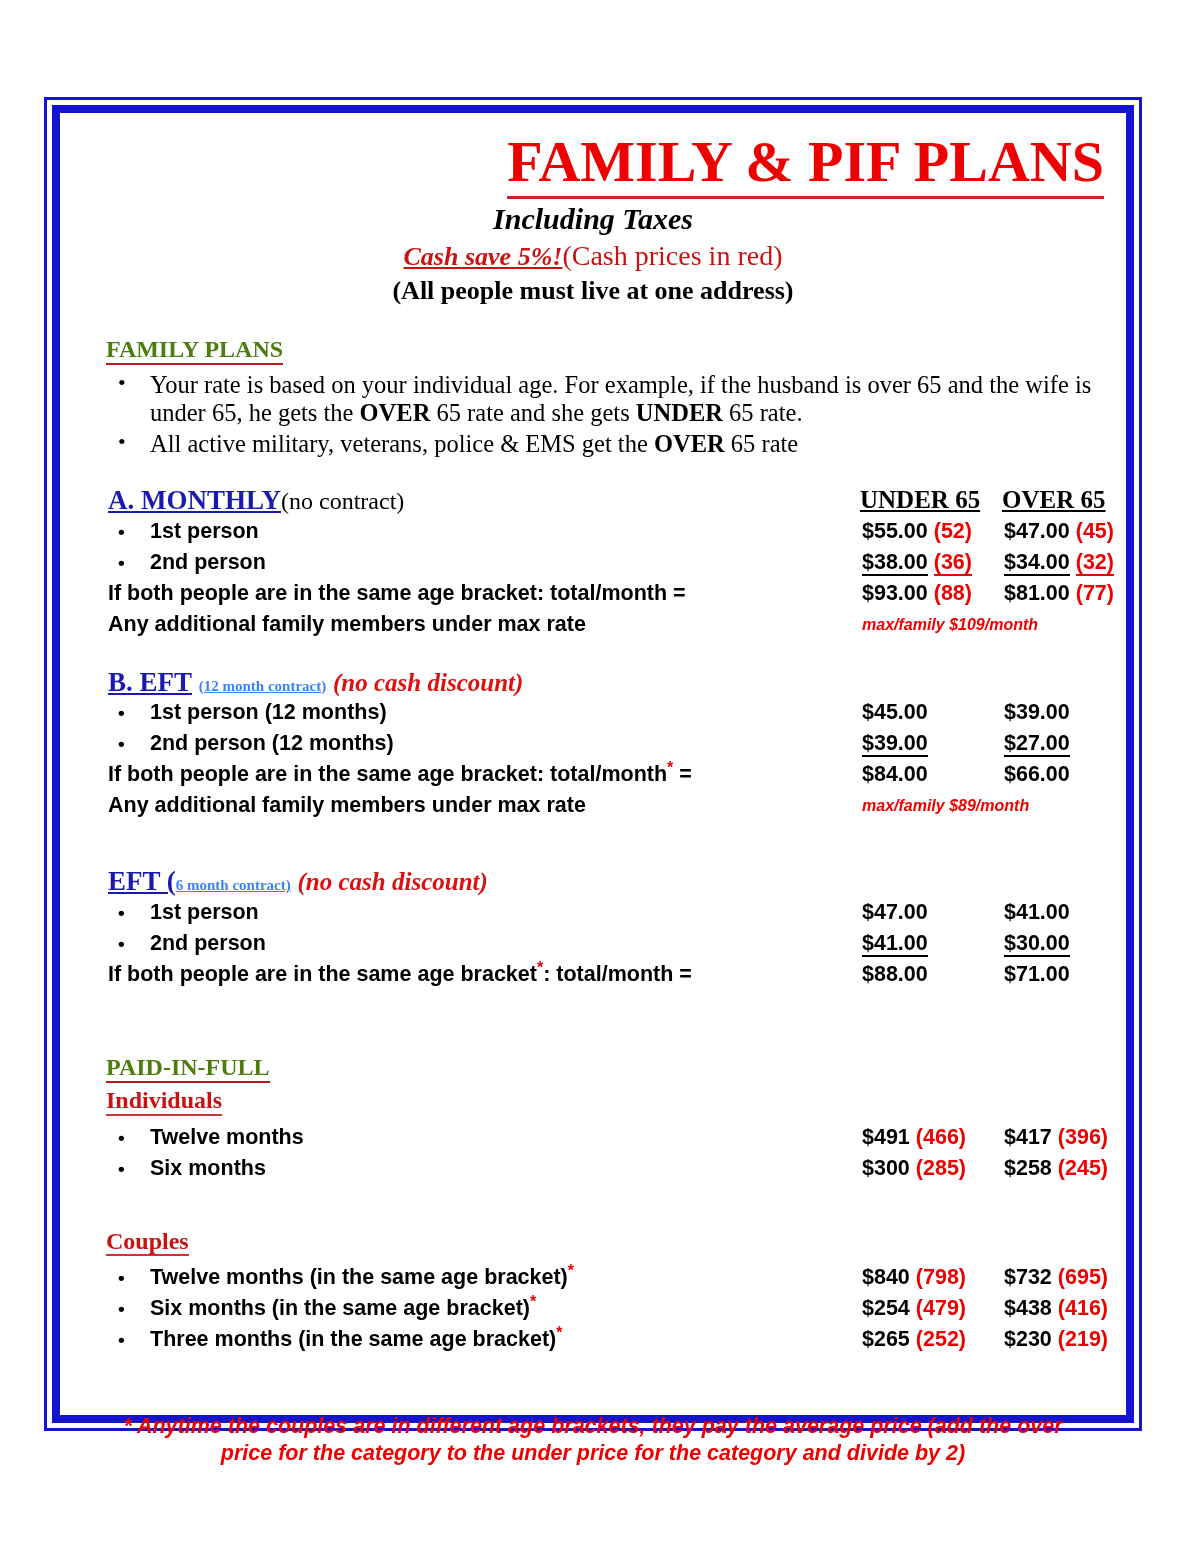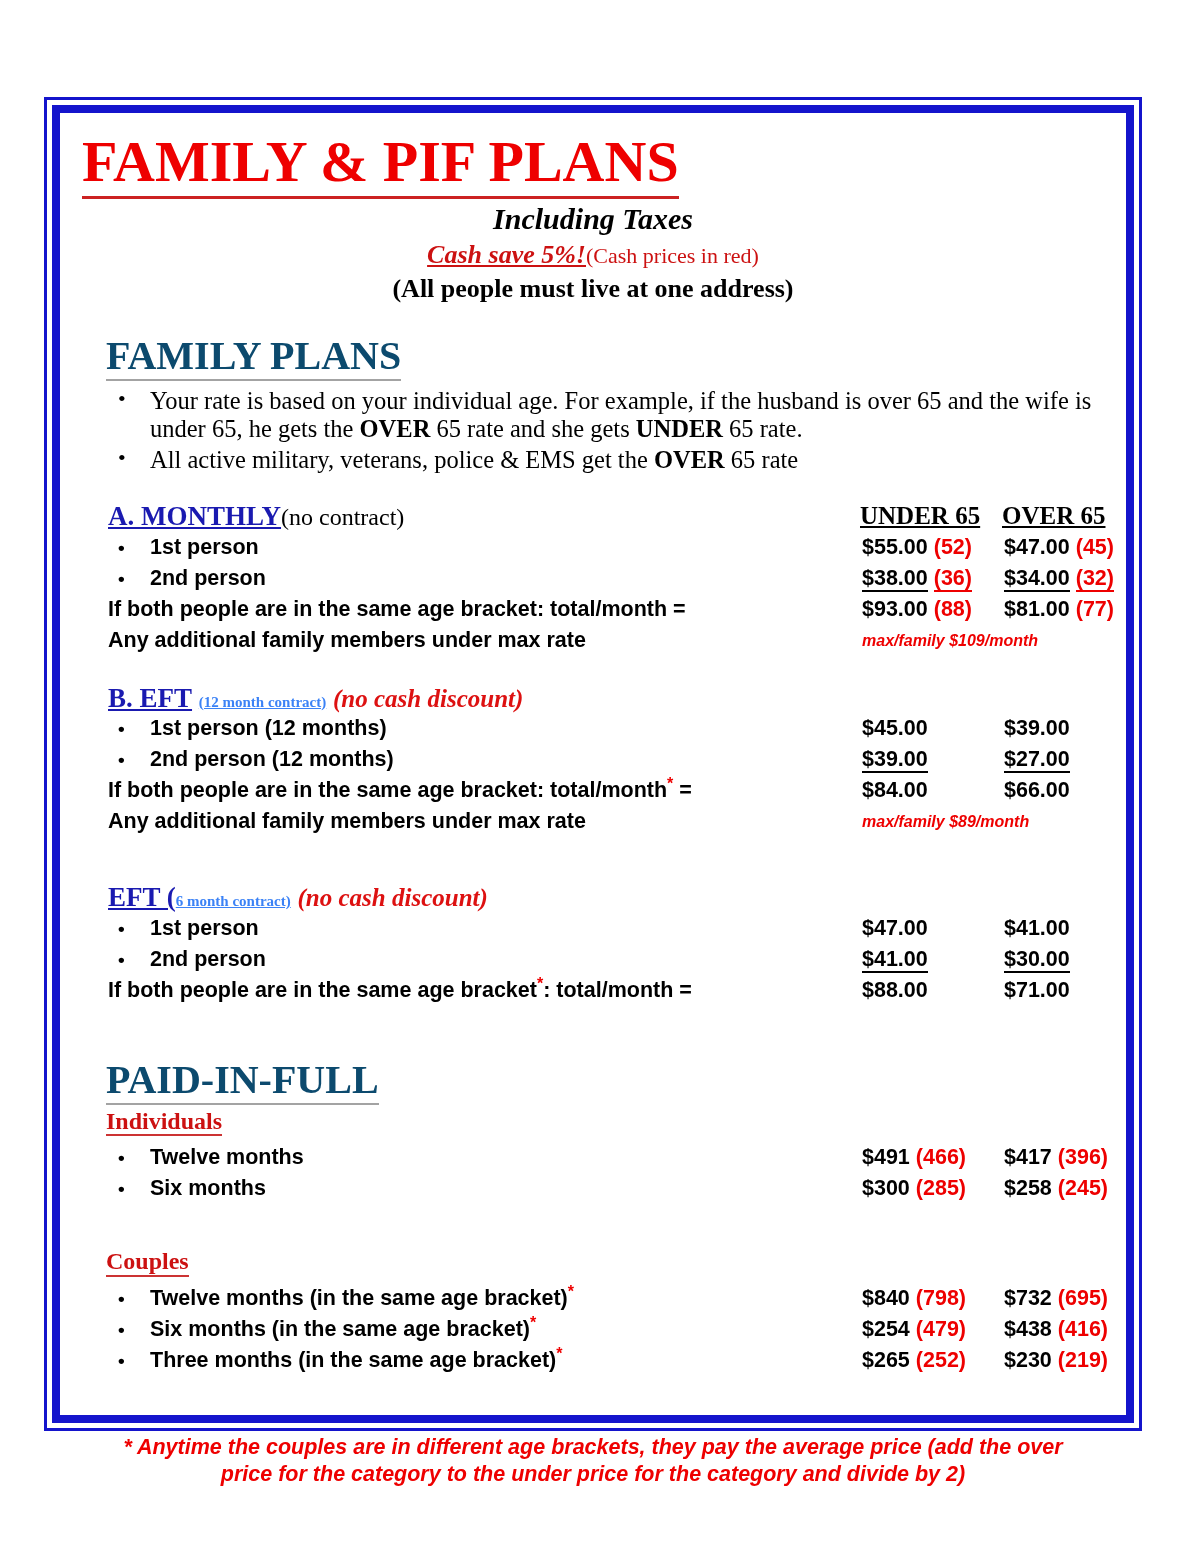--- a/index.html
+++ b/index.html
@@ -45,21 +45,21 @@
     left: 0;
     top: 0;
     right: 0;
     bottom: 0;
     padding: 14px 22px 10px 22px;
     box-sizing: border-box;
   }
 
   
   .title {
-    text-align: left;
+    text-align: right;
     color: #ee0000;
     font-family: "Liberation Serif", serif;
     font-weight: bold;
     font-size: 58px;
     line-height: 1.0;
     letter-spacing: 0px;
     margin: 6px 0 0 0;
   }
   .title span {
     border-bottom: 3px solid #cc2222;
@@ -82,39 +82,39 @@
   }
   .subtitle2 .cash {
     font-weight: bold;
     font-style: italic;
     text-decoration: underline;
     font-size: 26px;
   }
   .subtitle2 .paren {
     font-weight: normal;
     font-style: normal;
-    font-size: 22px;
+    font-size: 28px;
   }
   .subtitle3 {
     text-align: center;
     font-family: "Liberation Serif", serif;
     font-weight: bold;
     font-size: 26px;
     color: #000000;
     margin-top: 4px;
   }
 
   
   .sec-red {
-    color: #0c4a6e;
-    font-weight: bold;
-    font-size: 40px;
+    color: #4d7c0f;
+    font-weight: bold;
+    font-size: 24px;
     font-family: "Liberation Serif", serif;
     display: inline-block;
-    border-bottom: 2px solid #a3a3a3;
+    border-bottom: 2px solid #b91c1c;
     line-height: 1.12;
   }
   .h-family { margin: 30px 0 0 24px; }
   .h-pif { margin: 52px 0 0 24px; font-size: 36px; }
   .sub-red {
     color: #cc1111;
     font-weight: bold;
     font-size: 24px;
     font-family: "Liberation Serif", serif;
     display: inline-block;

